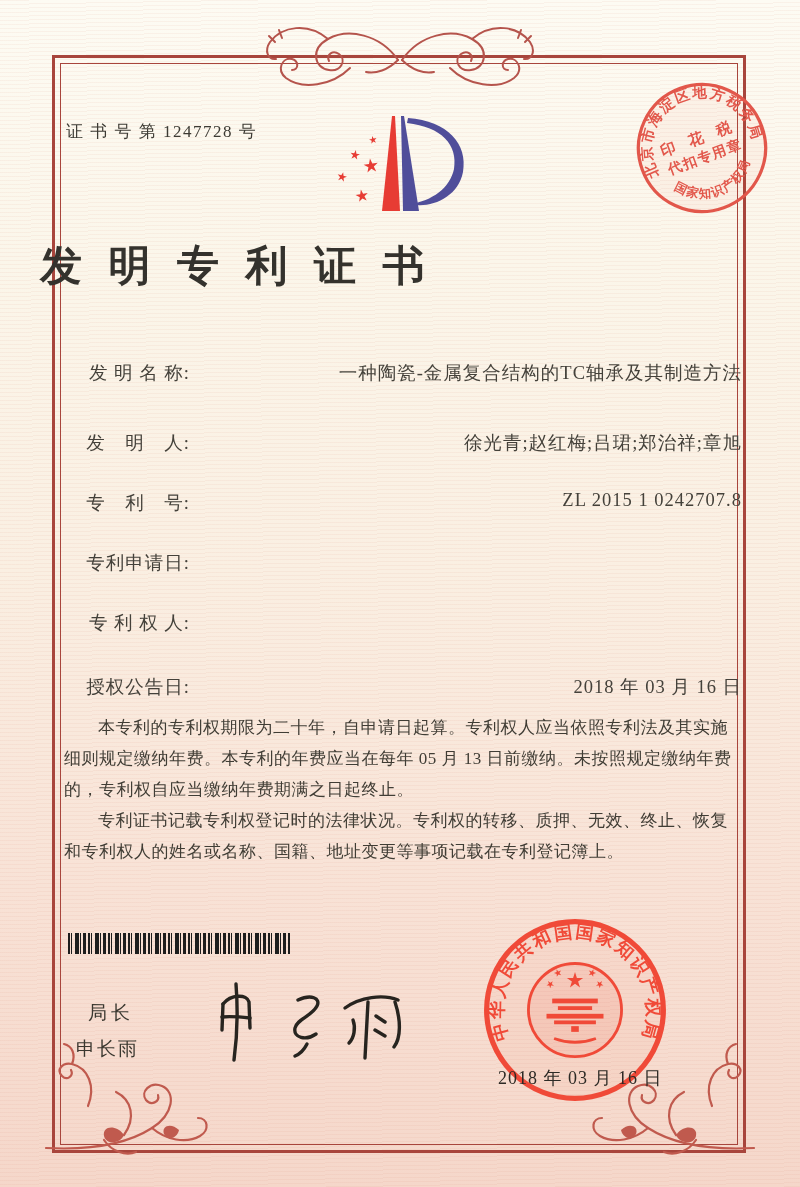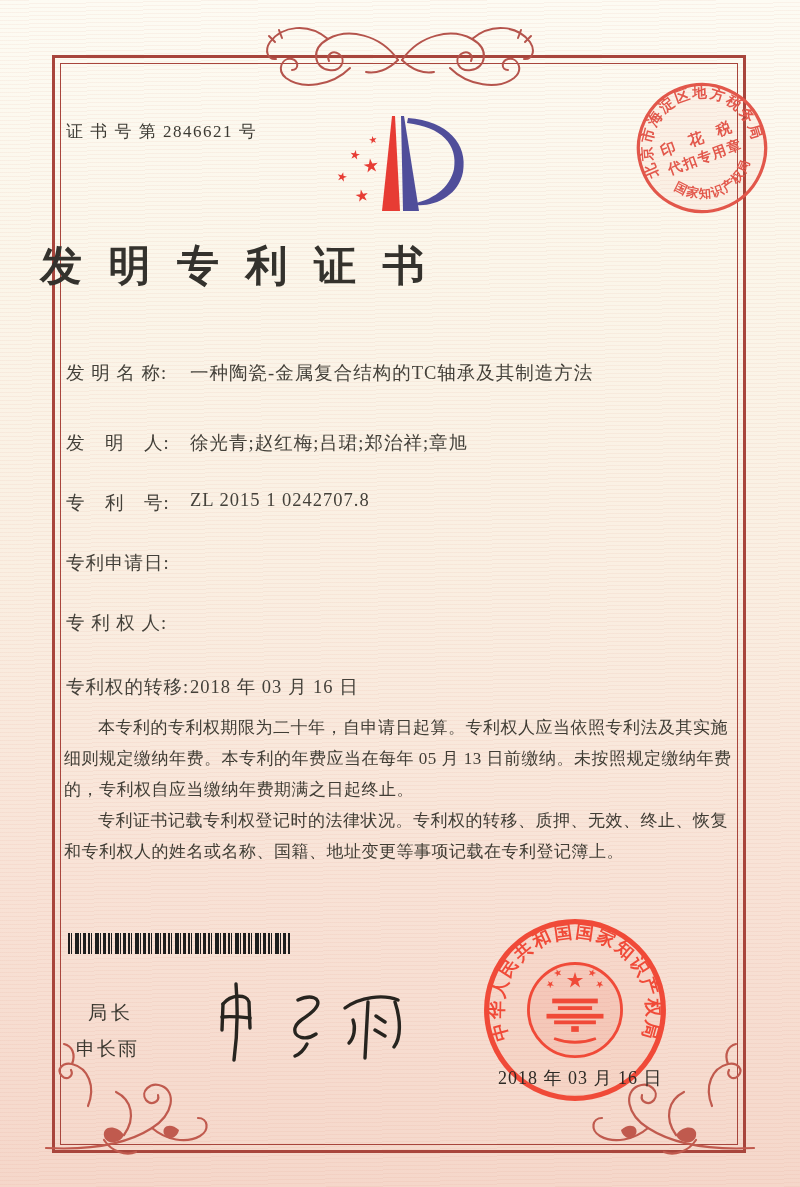--- a/index.html
+++ b/index.html
@@ -11,21 +11,21 @@
   .texture{position:absolute;inset:0;z-index:1;pointer-events:none;
     background:repeating-linear-gradient(179deg,rgba(214,126,104,0.08) 0 1px,rgba(255,255,255,0) 1px 4px);}
   .frame-outer{position:absolute;left:52px;top:55px;width:688px;height:1092px;z-index:2;
     border:3px solid #a8453c;}
   .frame-inner{position:absolute;left:60px;top:63px;width:676px;height:1080px;z-index:2;
     border:1px solid #a8453c;}
   .cert-no{position:absolute;left:66px;top:120px;z-index:4;font-size:17px;color:#3c3a33;letter-spacing:1.5px;}
   .logo{position:absolute;left:318px;top:88px;z-index:3;}
   .title{position:absolute;left:40px;top:238px;width:690px;z-index:4;text-align:left;
     font-size:42px;font-weight:bold;color:#34322d;letter-spacing:8px;}
-  .field{position:absolute;left:66px;width:676px;z-index:4;display:flex;font-size:18.5px;color:#44413a;letter-spacing:1px;}
+  .field{position:absolute;left:66px;width:676px;z-index:4;display:flex;font-size:18.5px;color:#44413a;letter-spacing:1px;text-align:right;}
   .flabel{flex:0 0 124px;}
   .fvalue{flex:1;}
   .f1{top:360px}.f2{top:430px}.f3{top:490px}.f4{top:550px}.f5{top:610px}.f6{top:674px}
   .paras{position:absolute;left:64px;top:712px;width:678px;z-index:4;
     font-size:17px;line-height:31px;color:#403d35;letter-spacing:0.5px;}
   .paras p{margin:0;text-indent:2em;}
   .barcode{position:absolute;left:68px;top:933px;width:222px;height:21px;z-index:4;
     background:repeating-linear-gradient(90deg,
       #1d1d1d 0 2px,transparent 2px 3px,
       #1d1d1d 3px 4px,transparent 4px 7px,
@@ -95,21 +95,21 @@
       <path d="M170 100 C162 112 148 116 138 112"></path>
       <path d="M186 66 C178 46 186 28 202 24 C212 22 218 30 212 36 C207 41 200 36 203 30"></path>
       <path d="M202 24 C198 14 202 6 210 4"></path>
     </g>
     <g fill="#c05a4e">
       <path d="M150 95 C158 84 172 86 170 96 C168 105 154 104 150 95 Z"></path>
       <path d="M95 90 C103 82 113 86 110 94 C107 101 97 99 95 90 Z"></path>
     </g>
   </svg>
 
-  <div class="cert-no">证 书 号 第 2846621 号</div>
+  <div class="cert-no">证 书 号 第 1247728 号</div>
 
   <svg class="logo" width="180" height="140" viewBox="0 0 180 140">
     <defs>
       <path id="star" d="M0,-1 L0.2245,-0.309 L0.951,-0.309 L0.3633,0.118 L0.5878,0.809 L0,0.382 L-0.5878,0.809 L-0.3633,0.118 L-0.951,-0.309 L-0.2245,-0.309 Z"></path>
     </defs>
     <polygon points="74,28 77,28 82,123 64,123" fill="#e73c34"></polygon>
     <polygon points="83,28 86,28 101,123 85,123" fill="#504e9a"></polygon>
     <path d="M90 30 C130 33 150 56 145 84 C140 110 112 121 92 116 C114 113 132 100 136 81 C140 57 124 39 89 35 Z" fill="#504e9a"></path>
     <g fill="#e73c34">
       <use href="#star" transform="translate(55,52) scale(4) rotate(-12)"></use>
@@ -134,21 +134,21 @@
     <span class="flabel">专　利　号:</span>
     <span class="fvalue">ZL 2015 1 0242707.8</span>
   </div>
   <div class="field f4">
     <span class="flabel">专利申请日:</span>
   </div>
   <div class="field f5">
     <span class="flabel">专 利 权 人:</span>
   </div>
   <div class="field f6">
-    <span class="flabel">专利权的转移:</span>
+    <span class="flabel">授权公告日:</span>
     <span class="fvalue">2018 年 03 月 16 日</span>
   </div>
 
   <div class="paras">
     <p>本专利的专利权期限为二十年，自申请日起算。专利权人应当依照专利法及其实施细则规定缴纳年费。本专利的年费应当在每年 05 月 13 日前缴纳。未按照规定缴纳年费的，专利权自应当缴纳年费期满之日起终止。</p>
     <p>专利证书记载专利权登记时的法律状况。专利权的转移、质押、无效、终止、恢复和专利权人的姓名或名称、国籍、地址变更等事项记载在专利登记簿上。</p>
   </div>
 
   <div class="barcode"></div>
 

